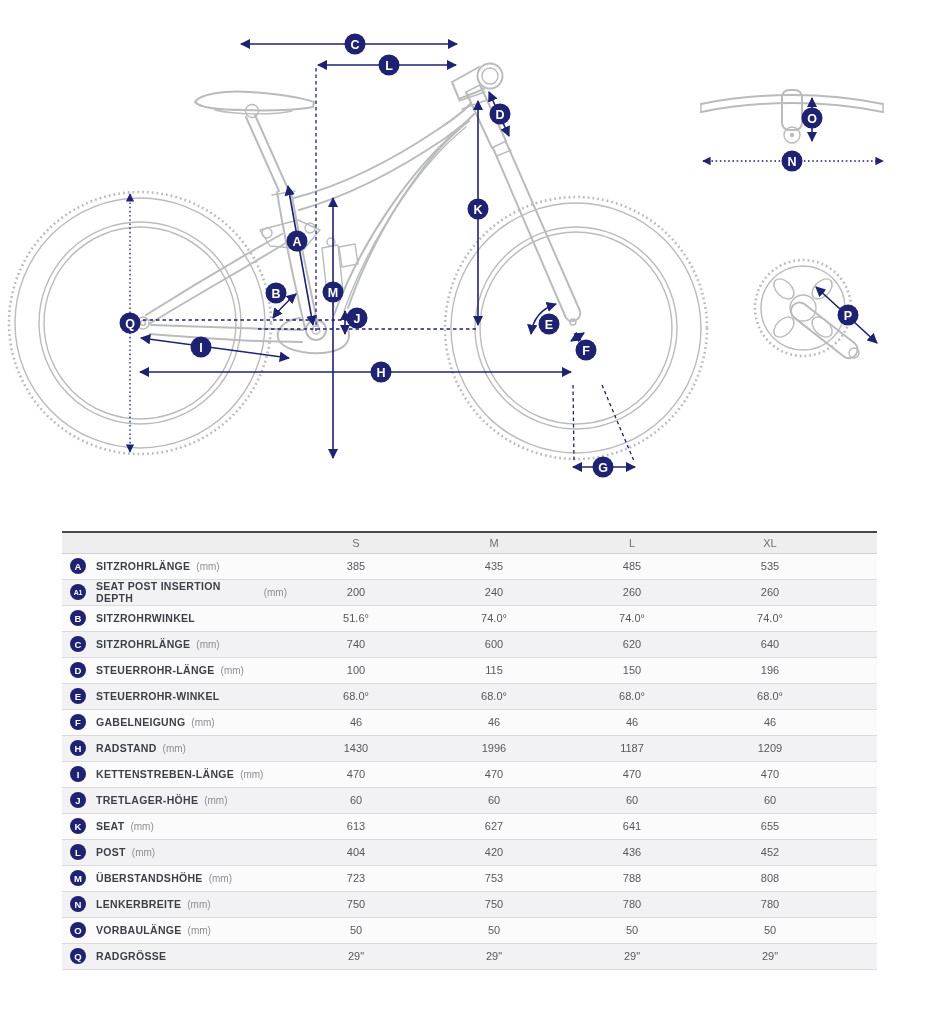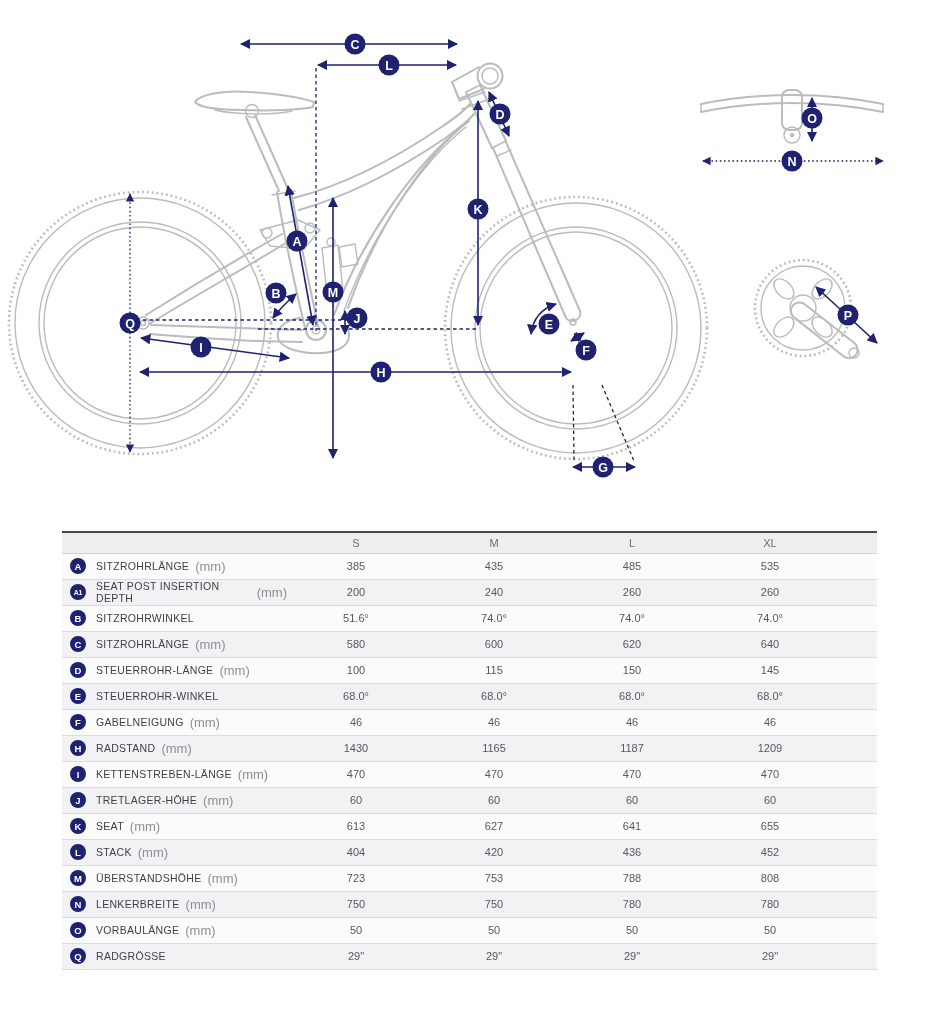--- a/index.html
+++ b/index.html
@@ -24,22 +24,22 @@
   th{font-weight:400;font-size:11px;color:#6e7174;text-align:center;padding:0;}
   tbody tr{height:26px;border-bottom:1px solid #dcdcde;}
   tbody tr.row-base{background:#fbfbfc;}
   tbody tr.row-alt{background:#f2f2f4;}
   td{padding:0;font-size:11px;color:#56585c;text-align:center;vertical-align:middle;}
   td.lbl{text-align:left;padding-left:8px;}
   .lbl-inner{display:flex;align-items:center;gap:10px;}
   .tbadge{width:16px;height:16px;min-width:16px;border-radius:50%;background:#1e2270;color:#fff;
           font-size:9.5px;font-weight:700;display:inline-flex;align-items:center;justify-content:center;}
   .tbadge.small{font-size:7px;letter-spacing:-0.3px;}
-  .row-label{font-weight:400;font-size:10.5px;color:#3d4147;letter-spacing:0.3px;}
-  .row-unit{font-size:13px;color:#8c8f93;margin-left:-4px;}
+  .row-label{font-weight:700;font-size:10.5px;color:#3d4147;letter-spacing:0.3px;}
+  .row-unit{font-size:10px;color:#8c8f93;margin-left:-4px;}
 </style>
 </head>
 <body>
 
 <div class="page">
 
   <svg class="diagram" width="936" height="515" viewBox="0 0 936 515">
     <defs>
       <marker id="ah" viewBox="0 0 10 10" refX="9" refY="5" markerWidth="6.5" markerHeight="6.5" orient="auto-start-reverse">
         <path d="M0,0 L10,5 L0,10 Z" fill="#1e2270"></path>
@@ -306,39 +306,39 @@
     </tr>
 
     <tr class="row-alt">
       <td class="lbl">
         <span class="lbl-inner">
           <span class="tbadge">C</span>
           <span class="row-label">SITZROHRLÄNGE</span>
           <span class="row-unit">(mm)</span>
         </span>
       </td>
-      <td>580</td>
+      <td>740</td>
       <td>600</td>
       <td>620</td>
       <td>640</td>
       <td></td>
     </tr>
 
     <tr class="row-base">
       <td class="lbl">
         <span class="lbl-inner">
           <span class="tbadge">D</span>
           <span class="row-label">STEUERROHR-LÄNGE</span>
           <span class="row-unit">(mm)</span>
         </span>
       </td>
       <td>100</td>
       <td>115</td>
       <td>150</td>
-      <td>145</td>
+      <td>196</td>
       <td></td>
     </tr>
 
     <tr class="row-alt">
       <td class="lbl">
         <span class="lbl-inner">
           <span class="tbadge">E</span>
           <span class="row-label">STEUERROHR-WINKEL</span>
           <span class="row-unit"></span>
         </span>
@@ -367,21 +367,21 @@
 
     <tr class="row-alt">
       <td class="lbl">
         <span class="lbl-inner">
           <span class="tbadge">H</span>
           <span class="row-label">RADSTAND</span>
           <span class="row-unit">(mm)</span>
         </span>
       </td>
       <td>1430</td>
-      <td>1165</td>
+      <td>1996</td>
       <td>1187</td>
       <td>1209</td>
       <td></td>
     </tr>
 
     <tr class="row-base">
       <td class="lbl">
         <span class="lbl-inner">
           <span class="tbadge">I</span>
           <span class="row-label">KETTENSTREBEN-LÄNGE</span>
@@ -422,21 +422,21 @@
       <td>627</td>
       <td>641</td>
       <td>655</td>
       <td></td>
     </tr>
 
     <tr class="row-alt">
       <td class="lbl">
         <span class="lbl-inner">
           <span class="tbadge">L</span>
-          <span class="row-label">STACK</span>
+          <span class="row-label">POST</span>
           <span class="row-unit">(mm)</span>
         </span>
       </td>
       <td>404</td>
       <td>420</td>
       <td>436</td>
       <td>452</td>
       <td></td>
     </tr>
 

